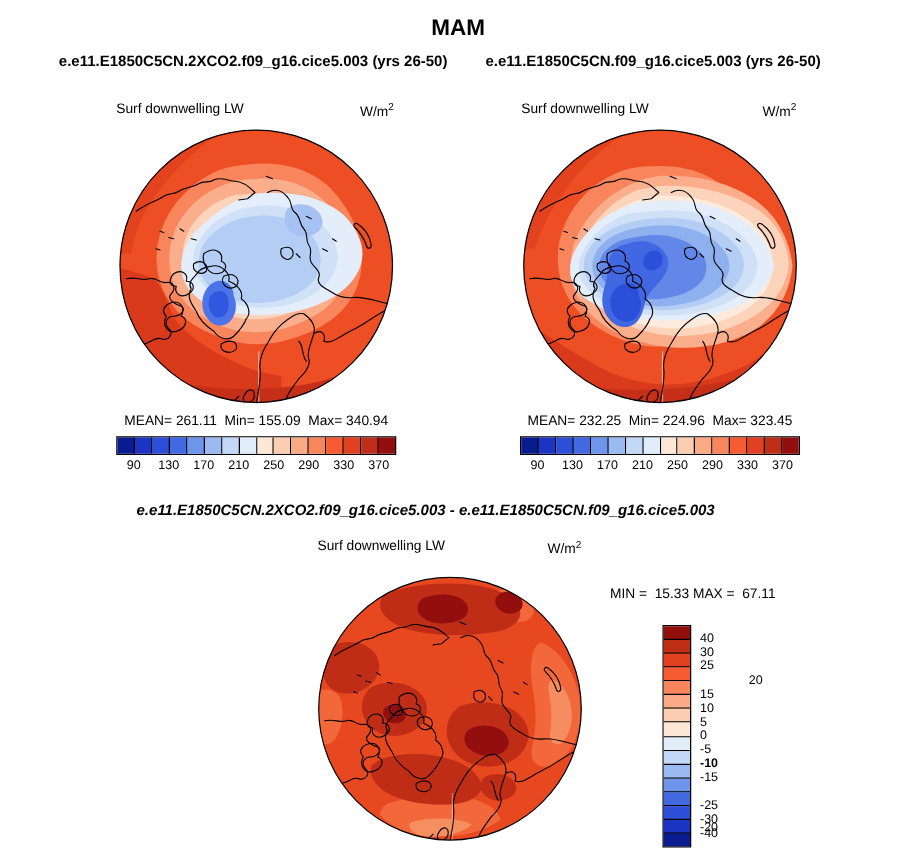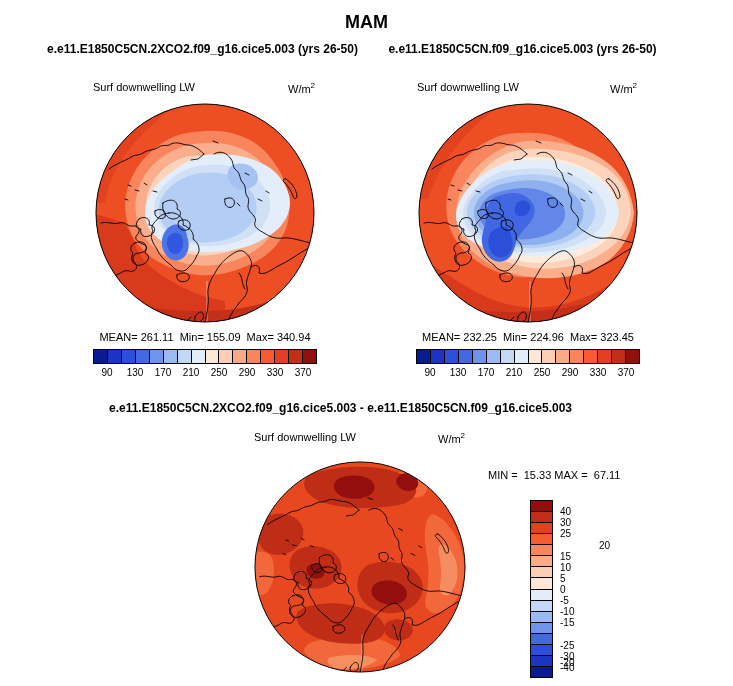--- a/index.html
+++ b/index.html
@@ -186,21 +186,21 @@
       <span style="left: 14px;">90</span>
       <span style="left: 42px;">130</span>
       <span style="left: 70px;">170</span>
       <span style="left: 98px;">210</span>
       <span style="left: 126px;">250</span>
       <span style="left: 154px;">290</span>
       <span style="left: 182px;">330</span>
       <span style="left: 210px;">370</span>
     </div>
 
-  <div class="abs ctr subtitle" style="left:0px;top:401px;width:681px;">e.e11.E1850C5CN.2XCO2.f09_g16.cice5.003 - e.e11.E1850C5CN.f09_g16.cice5.003</div>
+  <div class="abs ctr subtitle" style="left:0px;top:401px;width:681px;font-style:italic;">e.e11.E1850C5CN.2XCO2.f09_g16.cice5.003 - e.e11.E1850C5CN.f09_g16.cice5.003</div>
   <div class="abs fieldlab" style="left:254px;top:431px;">Surf downwelling LW</div>
   <div class="abs units" style="left:438px;top:431px;"><span>W/m</span><sup>2</sup></div>
   <div class="abs stats" style="left:488px;top:469px;">MIN =  15.33 MAX =  67.11</div>
 
   <div class="abs" style="left:254px;top:461px;">
   <svg width="212" height="212" viewBox="0 0 220 220">
     <defs>
           <clipPath id="clipD">
             <circle cx="110" cy="110" r="109"></circle>
           </clipPath>
@@ -251,21 +251,21 @@
   <div class="vlabels" style="left:560px;top:500px;height:178px;width:30px;">
       <span style="top: 11.125px;">40</span>
       <span style="top: 22.25px;">30</span>
       <span style="top: 33.375px;">25</span>
       <span style="top: 44.5px; margin-left: 39px;">20</span>
       <span style="top: 56px;">15</span>
       <span style="top: 66.75px;">10</span>
       <span style="top: 77.875px;">5</span>
       <span style="top: 89px;">0</span>
       <span style="top: 100.125px;">-5</span>
-      <span style="top: 111.25px;">-10</span>
+      <span style="top: 111.25px; font-weight: bold;">-10</span>
       <span style="top: 122.375px;">-15</span>
       <span style="top: 118px; margin-top: 44px;">-20</span>
       <span style="top: 144.625px;">-25</span>
       <span style="top: 155.75px;">-30</span>
       <span style="top: 166.875px;">-40</span>
     </div>
 
 </div>
 
 </body></html>

